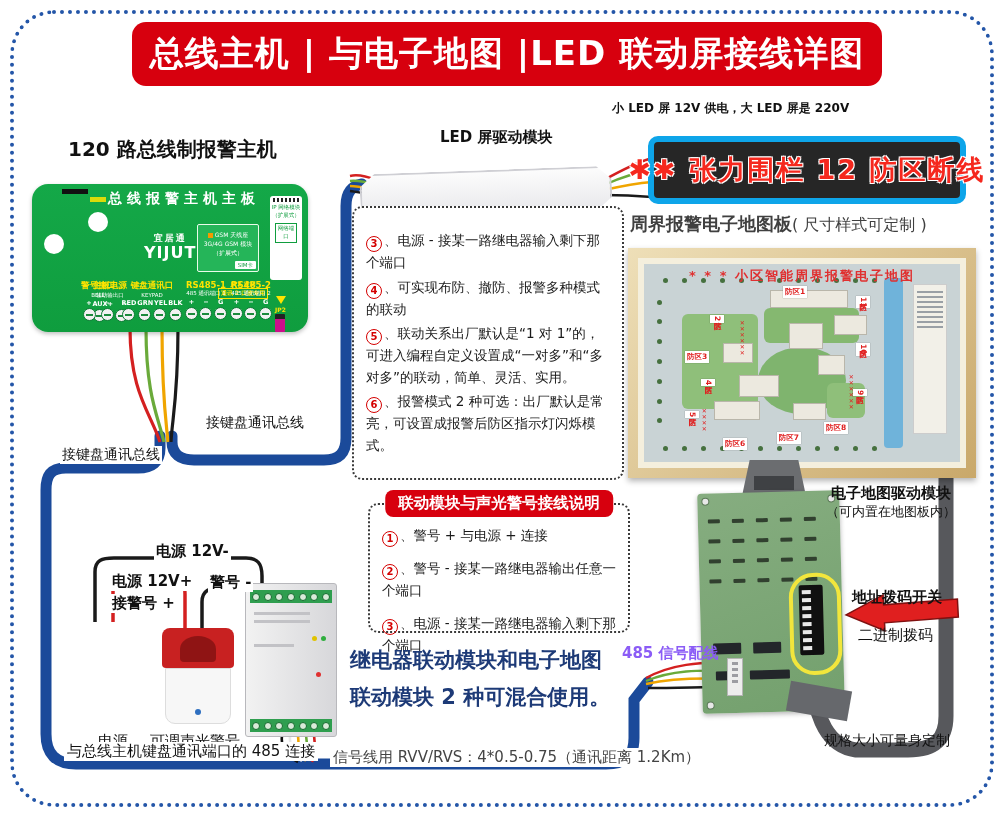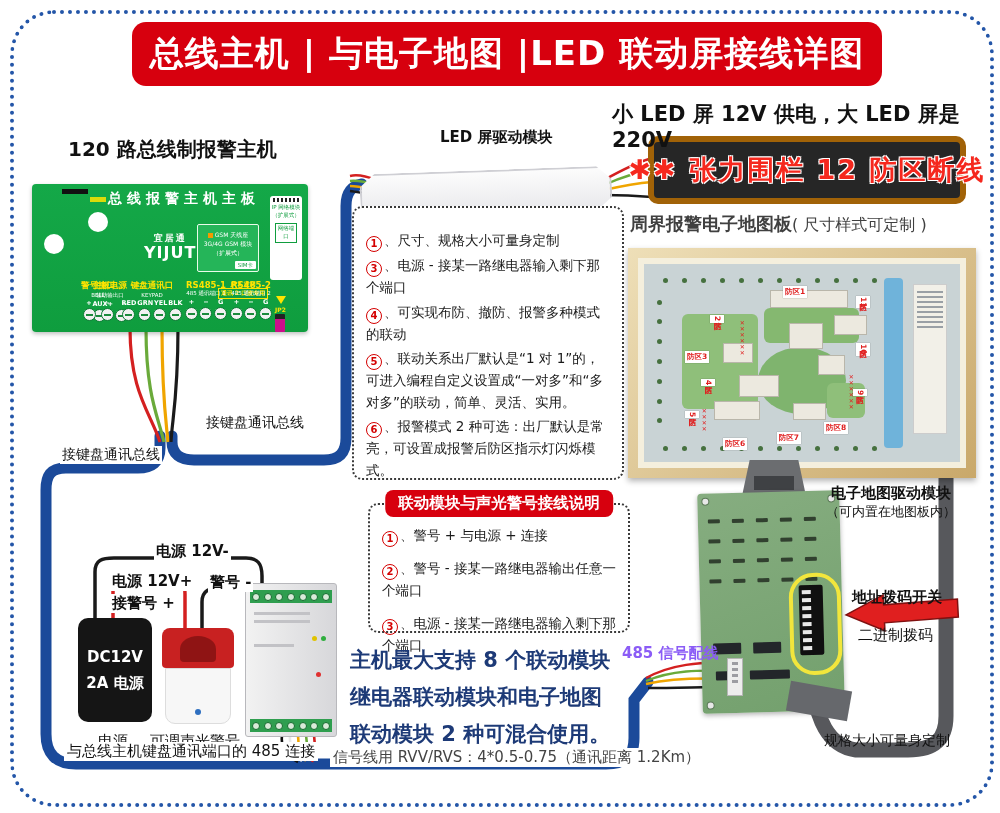--- a/index.html
+++ b/index.html
@@ -9,21 +9,21 @@
   
   #page-border{left:10px;top:10px;width:976px;height:789px;border:4px dotted #2456a8;border-radius:44px;z-index:0;}
   #wires{left:0;top:0;z-index:1;}
   
   #banner{left:132px;top:22px;width:750px;height:64px;background:#d7000e;border-radius:14px;
           display:flex;align-items:center;justify-content:center;z-index:3;}
   #banner span{color:#fff;font-size:34px;font-weight:bold;letter-spacing:1px;}
   
   #host-heading{left:68px;top:136px;font-size:20px;font-weight:bold;color:#111;z-index:3;}
   #pcb{left:32px;top:184px;width:276px;height:148px;background:linear-gradient(180deg,#14a848,#0f9d3e);
-       border-radius:4px;z-index:2;box-shadow:0 2px 4px rgba(0,0,0,.25);}
+       border-radius:16px;z-index:2;box-shadow:0 2px 4px rgba(0,0,0,.25);}
   #pcb .board-title{position:absolute;left:76px;top:6px;color:#fff;font-size:14px;font-weight:bold;letter-spacing:5px;}
   #pcb .blackbar{position:absolute;left:30px;top:5px;width:26px;height:5px;background:#111;}
   #pcb .ylabel{position:absolute;left:58px;top:13px;width:16px;height:5px;background:#ffe400;opacity:.85;}
   #pcb .hole1{position:absolute;left:56px;top:28px;width:20px;height:20px;border-radius:50%;background:#fff;}
   #pcb .hole2{position:absolute;left:12px;top:50px;width:20px;height:20px;border-radius:50%;background:#fff;}
   #pcb .logo{position:absolute;left:112px;top:50px;text-align:center;color:#fff;line-height:1.1;}
   #pcb .logo .cn{font-size:9px;font-weight:bold;letter-spacing:2px;}
   #pcb .logo .en{font-size:16px;font-weight:bold;letter-spacing:1px;}
   #gsm{position:absolute;left:165px;top:40px;width:62px;height:48px;background:#25b559;border:1px solid #eafbe9;border-radius:2px;color:#fff;font-size:6px;text-align:center;line-height:1.5;padding-top:5px;box-sizing:border-box;}
   #gsm .sq{display:inline-block;width:5px;height:5px;background:#f59a00;margin-right:2px;vertical-align:middle;}
@@ -44,22 +44,22 @@
   .tgroup .tscrews{display:flex;justify-content:space-around;margin-top:1px;}
   .screw{width:13px;height:13px;border-radius:50%;background:#f2f2f2;border:1px solid #0a7a32;box-sizing:border-box;position:relative;}
   .screw::after{content:"";position:absolute;left:2px;top:5px;width:7px;height:2px;background:#1c8a3c;}
   
   .buslabel{font-size:14px;color:#111;z-index:3;background:#fff;padding:0 2px;}
   
   #led-driver-label{left:440px;top:128px;font-size:15px;font-weight:bold;color:#111;z-index:3;}
   #led-driver{left:360px;top:170px;width:248px;height:40px;background:linear-gradient(180deg,#fcfcfc,#e9e9ec);
               border:2px solid #cfcfd4;border-radius:6px;transform:rotate(-2deg);z-index:2;
               clip-path:polygon(6% 0,94% 0,100% 30%,100% 70%,94% 100%,6% 100%,0 70%,0 30%);}
-  #led-note{left:612px;top:100px;font-size:21px;font-weight:bold;color:#111;z-index:3;}
-  #led-screen{left:648px;top:136px;width:318px;height:68px;background:#262626;border:6px solid #a16207;border-radius:10px;
+  #led-note{left:612px;top:100px;font-size:12px;font-weight:bold;color:#111;z-index:3;}
+  #led-screen{left:648px;top:136px;width:318px;height:68px;background:#262626;border:6px solid #0ea5e9;border-radius:10px;
               display:flex;align-items:center;justify-content:center;z-index:2;box-sizing:border-box;}
   #led-screen span{color:#f5281e;font-size:27px;font-weight:bold;letter-spacing:2px;white-space:nowrap;
        text-shadow:-1px -1px 0 #fff,1px -1px 0 #fff,-1px 1px 0 #fff,1px 1px 0 #fff;}
   
   #map-heading{left:630px;top:212px;z-index:3;color:#404040;}
   #map-heading .h1{font-size:18px;font-weight:bold;}
   #map-heading .h2{font-size:16px;}
   #map-frame{left:628px;top:248px;width:348px;height:230px;background:linear-gradient(135deg,#eedfb8,#c9a86a);
              padding:10px;box-sizing:border-box;z-index:2;box-shadow:0 3px 6px rgba(0,0,0,.3);}
   #map-mat{width:100%;height:100%;background:#f4efdd;padding:6px;box-sizing:border-box;}
@@ -297,20 +297,21 @@
   <div class="abs" id="led-screen">
     <span style="color: rgb(245, 40, 30);">✱✱ 张力围栏 12 防区断线</span>
   </div>
 
   <div class="abs" id="map-heading">
     <span class="h1">周界报警电子地图板</span><span class="h2">( 尺寸样式可定制 )</span>
   </div>
   <div class="abs" id="map-frame">
     <div id="map-mat">
       <div id="map-area">
+        <div id="map-title">* * * 小区智能周界报警电子地图</div>
         <div class="patch" style="left:12%;top:25%;width:24%;height:48%;"></div>
         <div class="patch" style="left:38%;top:22%;width:30%;height:18%;background:#85b870;"></div>
         <div class="patch" style="left:36%;top:42%;width:28%;height:34%;background:#7fb46e;border-radius:50%;"></div>
         <div class="patch" style="left:58%;top:60%;width:12%;height:18%;"></div>
         <div class="bldg" style="left:40%;top:13%;width:24%;height:8%;"></div>
         <div class="bldg" style="left:46%;top:30%;width:10%;height:12%;"></div>
         <div class="bldg" style="left:60%;top:26%;width:10%;height:9%;"></div>
         <div class="bldg" style="left:25%;top:40%;width:9%;height:9%;"></div>
         <div class="bldg" style="left:30%;top:56%;width:12%;height:10%;"></div>
         <div class="bldg" style="left:22%;top:69%;width:14%;height:9%;"></div>
@@ -373,45 +374,40 @@
           <div class="tree" style="left: 54%; top: 92%;"></div>
           <div class="tree" style="left: 60%; top: 92%;"></div>
           <div class="tree" style="left: 66%; top: 92%;"></div>
           <div class="tree" style="left: 72%; top: 92%;"></div>
         </div>
     </div>
   </div>
 
   <div class="abs notebox" id="note1">
     <div class="items">
-        <div class="nitem"><span class="numc">1</span>、尺寸、规格大小可量身定制</div>
         <div class="nitem"><span class="numc">3</span>、电源 - 接某一路继电器输入剩下那个端口</div>
         <div class="nitem"><span class="numc">4</span>、可实现布防、撤防、报警多种模式的联动</div>
         <div class="nitem"><span class="numc">5</span>、联动关系出厂默认是“1 对 1”的，可进入编程自定义设置成“一对多”和“多对多”的联动，简单、灵活、实用。</div>
         <div class="nitem"><span class="numc">6</span>、报警模式 2 种可选：出厂默认是常亮，可设置成报警后防区指示灯闪烁模式。</div>
       </div>
   </div>
 
   <div class="abs notebox" id="note2">
     <div class="badge">联动模块与声光警号接线说明</div>
     <div class="items">
         <div class="nitem"><span class="numc">1</span>、警号 + 与电源 + 连接</div>
         <div class="nitem"><span class="numc">2</span>、警号 - 接某一路继电器输出任意一个端口</div>
         <div class="nitem"><span class="numc">3</span>、电源 - 接某一路继电器输入剩下那个端口</div>
       </div>
   </div>
 
   <div class="abs wlabel" style="left:154px;top:542px;">电源 12V-</div>
   <div class="abs wlabel" style="left:110px;top:572px;">电源 12V+</div>
   <div class="abs wlabel" style="left:110px;top:594px;text-align:right;">接警号 +</div>
   <div class="abs wlabel" style="left:208px;top:573px;">警号 -</div>
-  <div class="abs" id="dcbox">
-    <div>DC12V</div>
-    <div>2A 电源</div>
-  </div>
   <div class="abs plabel" style="left:98px;top:732px;">电源</div>
   <div class="abs" id="siren">
     <div class="top">
         <div class="horn"></div>
       </div>
     <div class="body">
         <div class="dot"></div>
       </div>
   </div>
   <div class="abs plabel" style="left:150px;top:732px;">可调声光警号</div>
@@ -436,21 +432,20 @@
         <span class="rs"></span>
         <span class="rs"></span>
         <span class="rs"></span>
         <span class="rs"></span>
         <span class="rs"></span>
         <span class="rs"></span>
       </div>
   </div>
 
   <div class="abs" id="hostnote">
-    <div>主机最大支持 8 个联动模块</div>
     <div>继电器联动模块和电子地图</div>
     <div>联动模块 2 种可混合使用。</div>
   </div>
 
   <div class="abs" id="bottom-left-label">与总线主机键盘通讯端口的 485 连接</div>
   <div class="abs" id="cable-note">信号线用 RVV/RVS：4*0.5-0.75（通讯距离 1.2Km）</div>
 
   <div class="abs" id="drv-title">
     <div class="t1">电子地图驱动模块</div>
     <div class="t2">（可内置在地图板内）</div>

